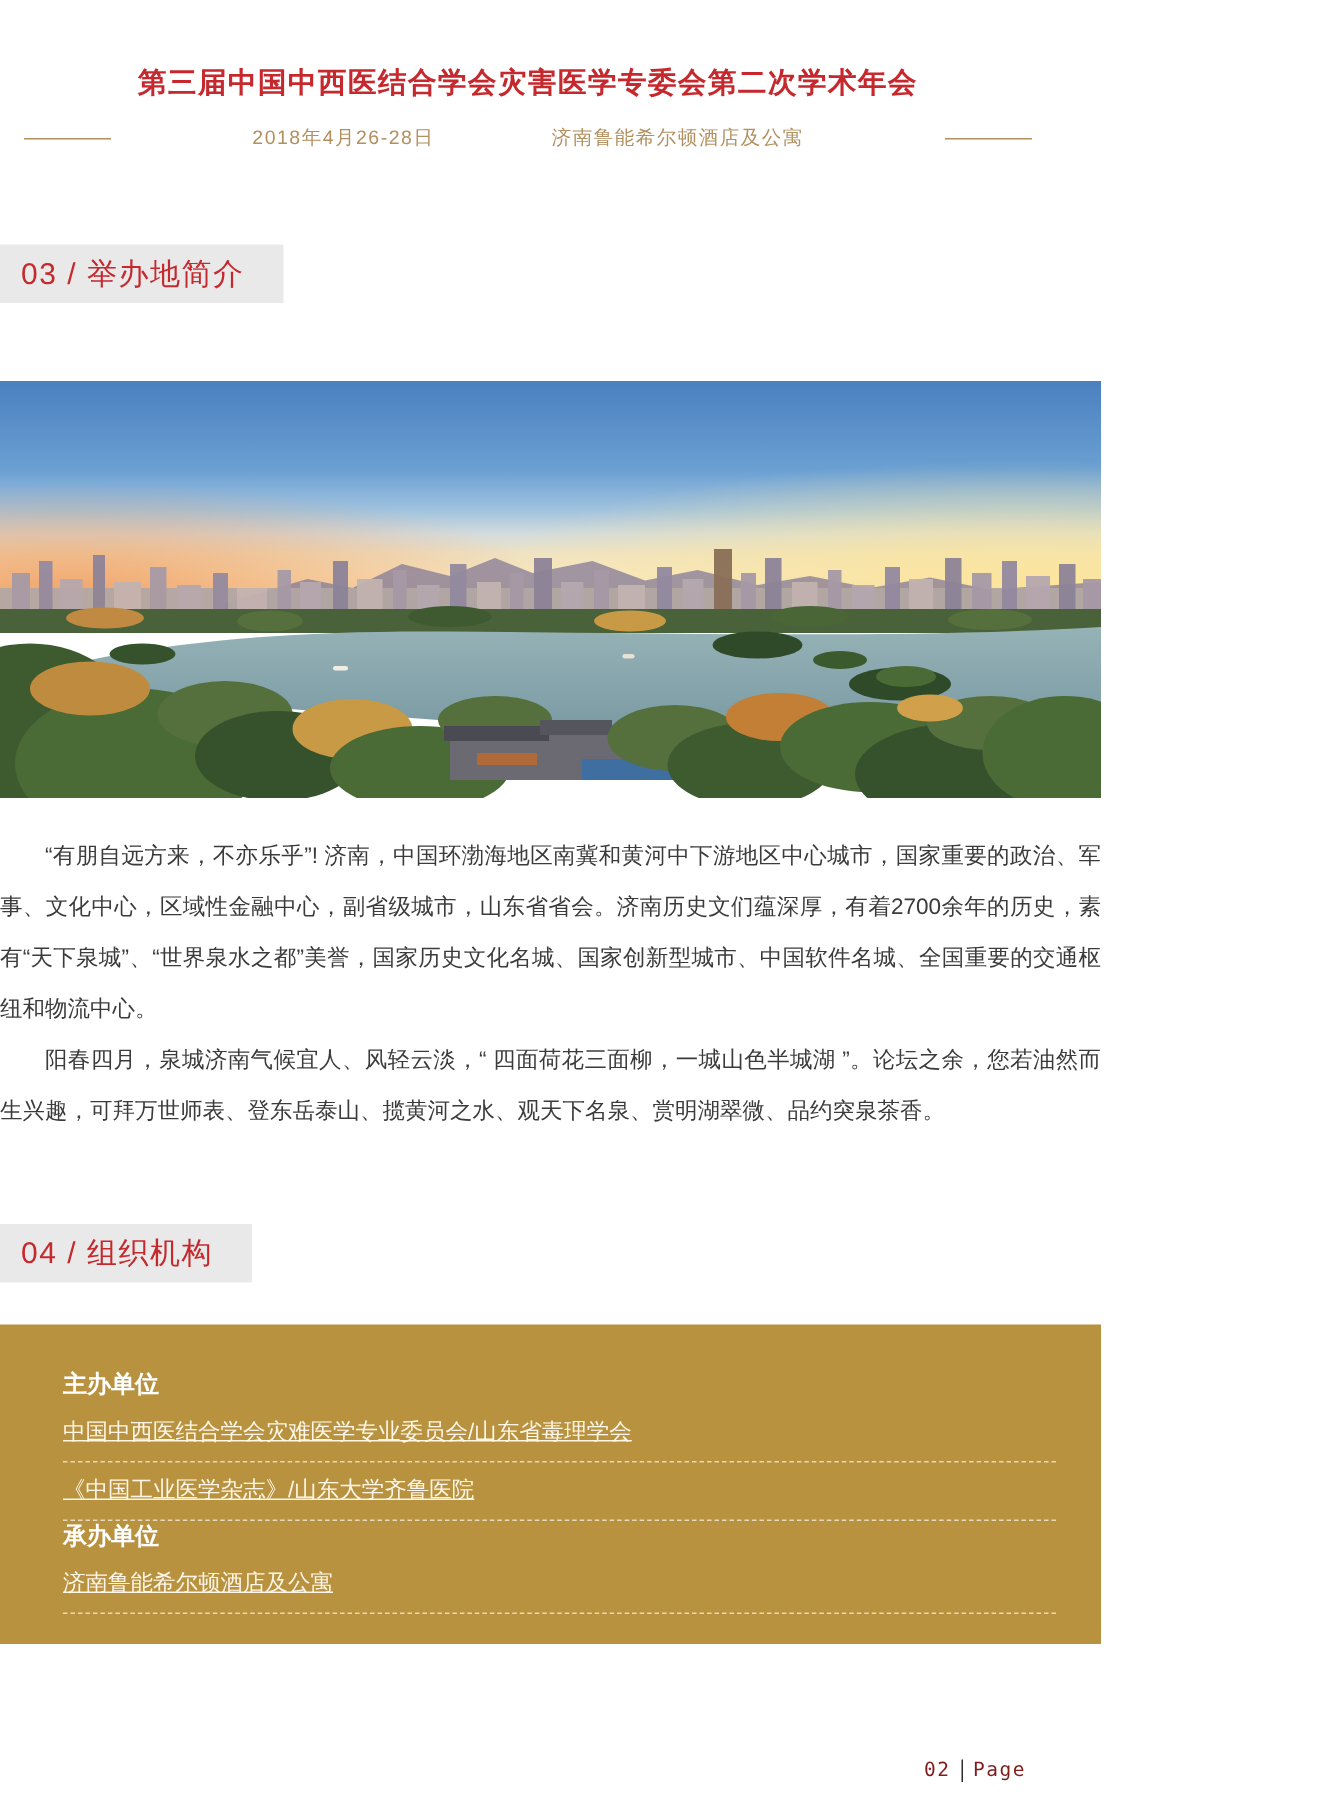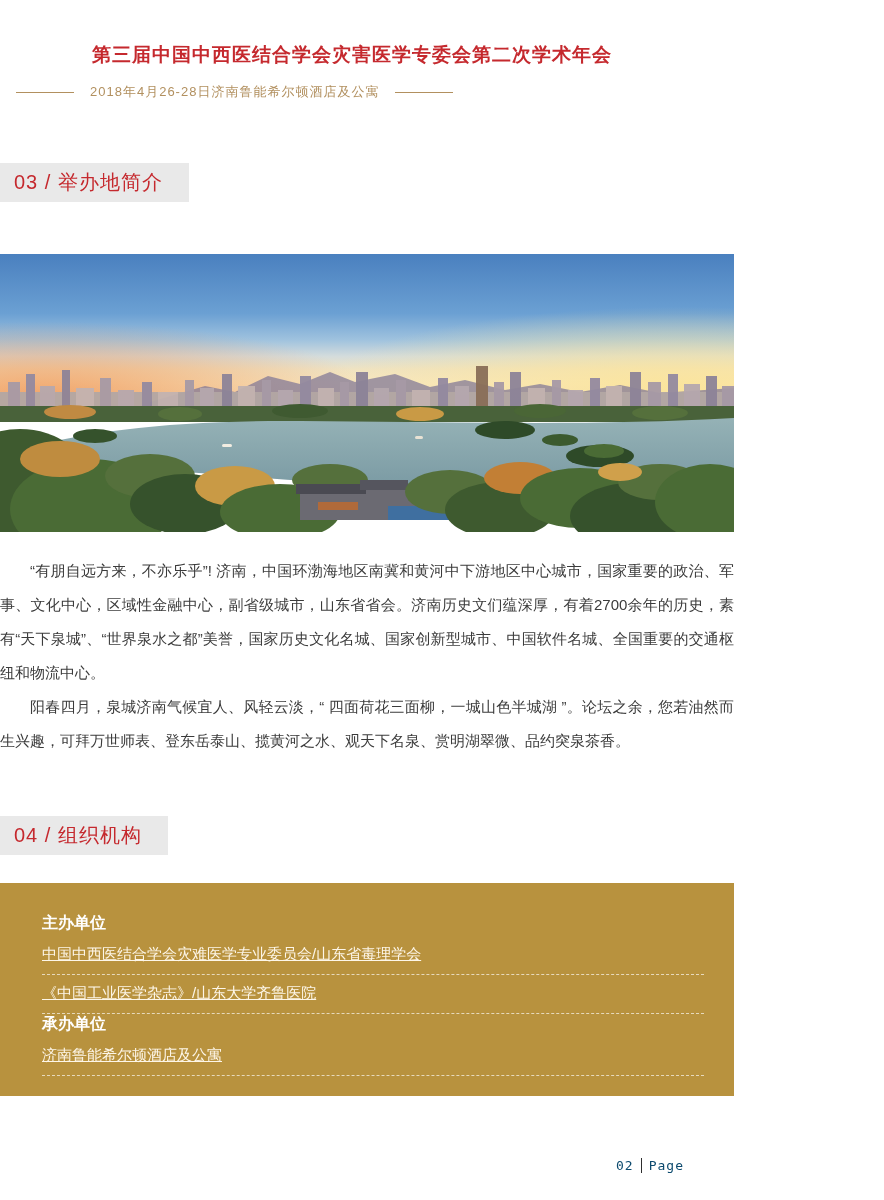--- a/index.html
+++ b/index.html
@@ -11,21 +11,21 @@
     overflow:hidden;
   }
   .page{position:relative;width:704px;height:1200px;}
 
   
   .header{padding-top:42px;text-align:center;}
   .header-title{
     color:#c5292e;font-size:19px;font-weight:bold;letter-spacing:1px;
   }
   .header-sub{
-    margin-top:15px;display:flex;align-items:center;justify-content:flex-start;
+    margin-top:15px;display:flex;align-items:center;justify-content:space-between;
     color:#b2905f;font-size:13px;letter-spacing:1px;
   }
   .header-sub .rule{width:58px;height:1px;background:#b98; background:#b2905f;margin:0 16px;}
   .header-sub .venue{}
 
   
   .content{width:734px;margin:0 auto;position:relative;}
 
   
   .section-heading{
@@ -67,24 +67,24 @@
   .org-item{
     font-size:15px;
     padding:9px 0 10px;
     border-bottom:1px dashed rgba(255,255,255,0.65);
     color:#fdf6e8;
     text-decoration:underline;
   }
 
   
   .footer{
-    position:absolute;right:20px;bottom:27px;
+    position:absolute;right:20px;bottom:12px;
     display:flex;align-items:flex-end;
     font-family:"DejaVu Sans Mono","Liberation Mono",monospace;
-    font-size:13px;color:#0c4a6e;letter-spacing:1px;
+    font-size:13px;color:#7f1d1d;letter-spacing:1px;
   }
   .footer .sep{width:1px;height:15px;background:#2e2e2e;margin:0 7px;}
 </style>
 </head>
 <body>
 
 <div class="page">
 
   <div class="header">
     <div class="header-title">第三届中国中西医结合学会灾害医学专委会第二次学术年会</div>

